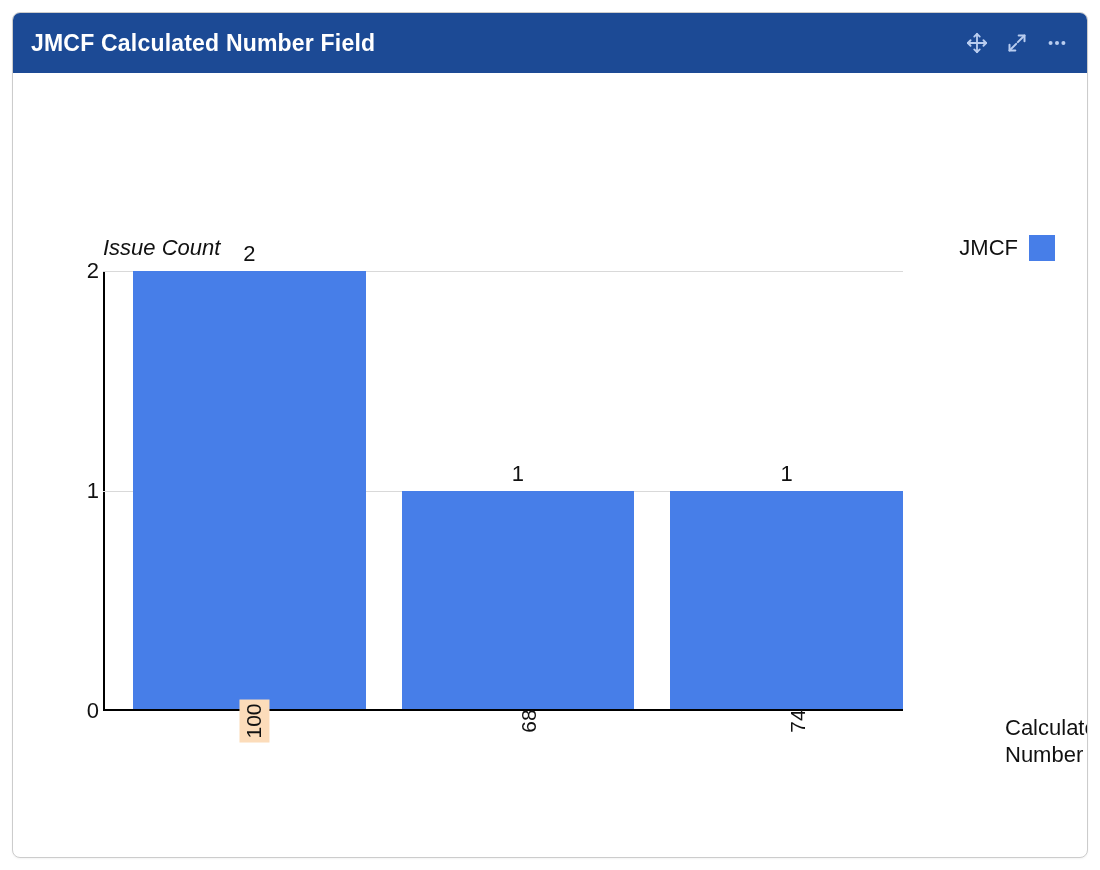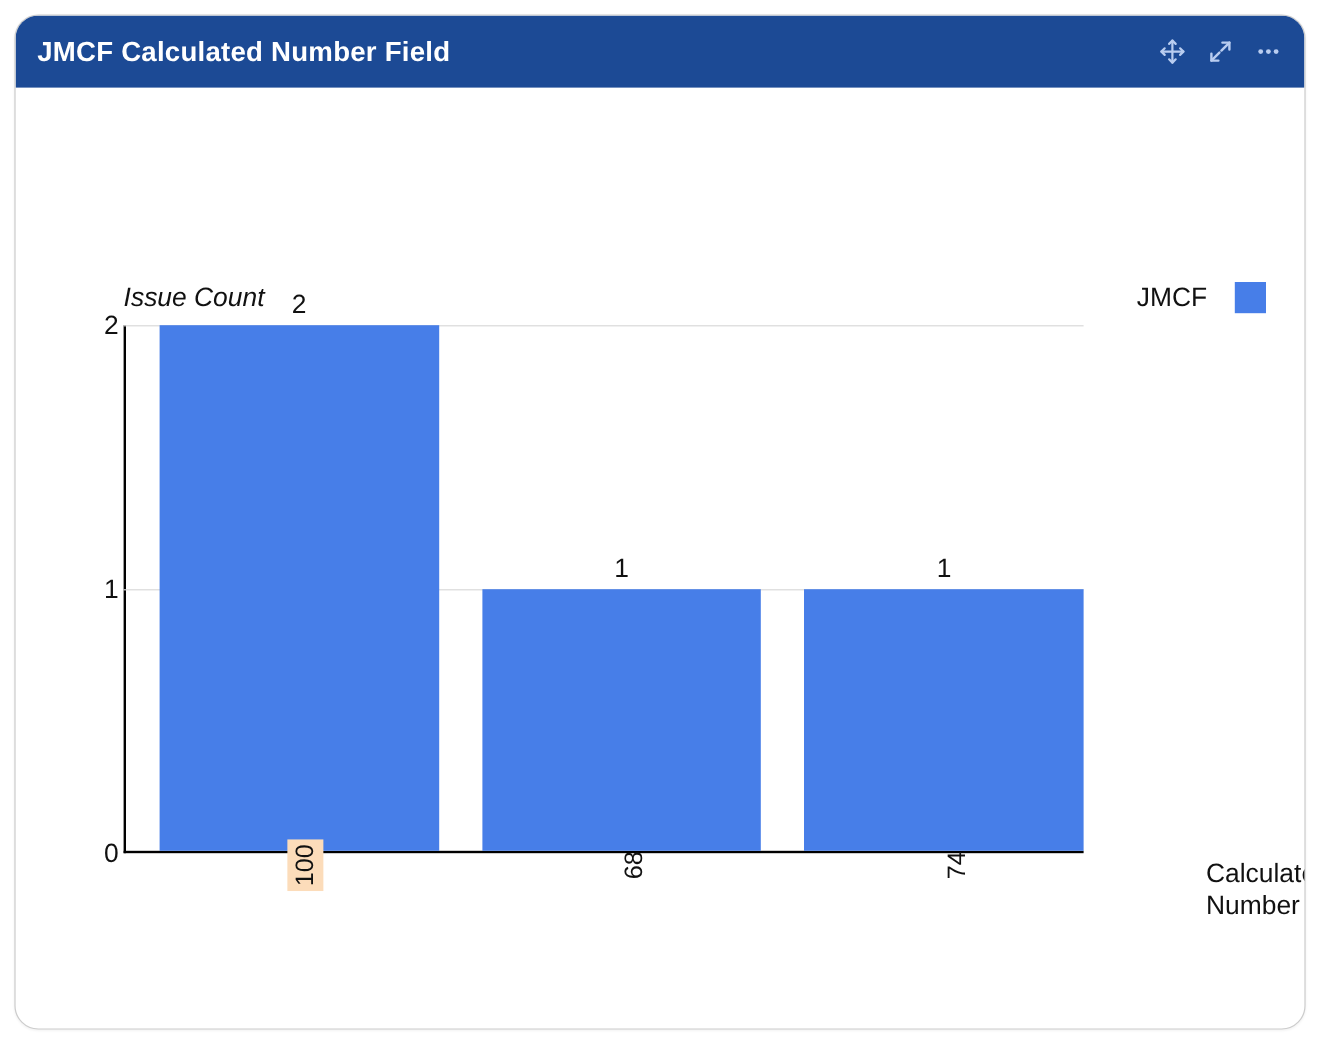--- a/index.html
+++ b/index.html
@@ -7,21 +7,21 @@
       font-family: -apple-system, BlinkMacSystemFont, "Segoe UI", Helvetica, Arial, sans-serif;
       background: #fff;
       width: 1100px;
       height: 870px;
       padding: 12px;
     }
     .panel {
       width: 1076px;
       height: 846px;
       border: 1px solid #ccc;
-      border-radius: 20px;
+      border-radius: 8px;
       overflow: hidden;
       background: #fff;
       box-shadow: 0 1px 2px rgba(0,0,0,0.05);
       position: relative;
     }
     .panel-header {
       height: 60px;
       background: #1c4a95;
       color: #fff;
       display: flex;
@@ -64,21 +64,21 @@
       color: #111;
       font-style: italic;
     }
 
     .legend {
       position: absolute;
       right: 32px;
       top: 162px;
       display: flex;
       align-items: center;
-      gap: 23px;
+      gap: 11px;
       font-size: 22px;
       color: #111;
     }
     .legend-swatch {
       width: 26px;
       height: 26px;
       background: #477ee8;
       display: inline-block;
     }
 

